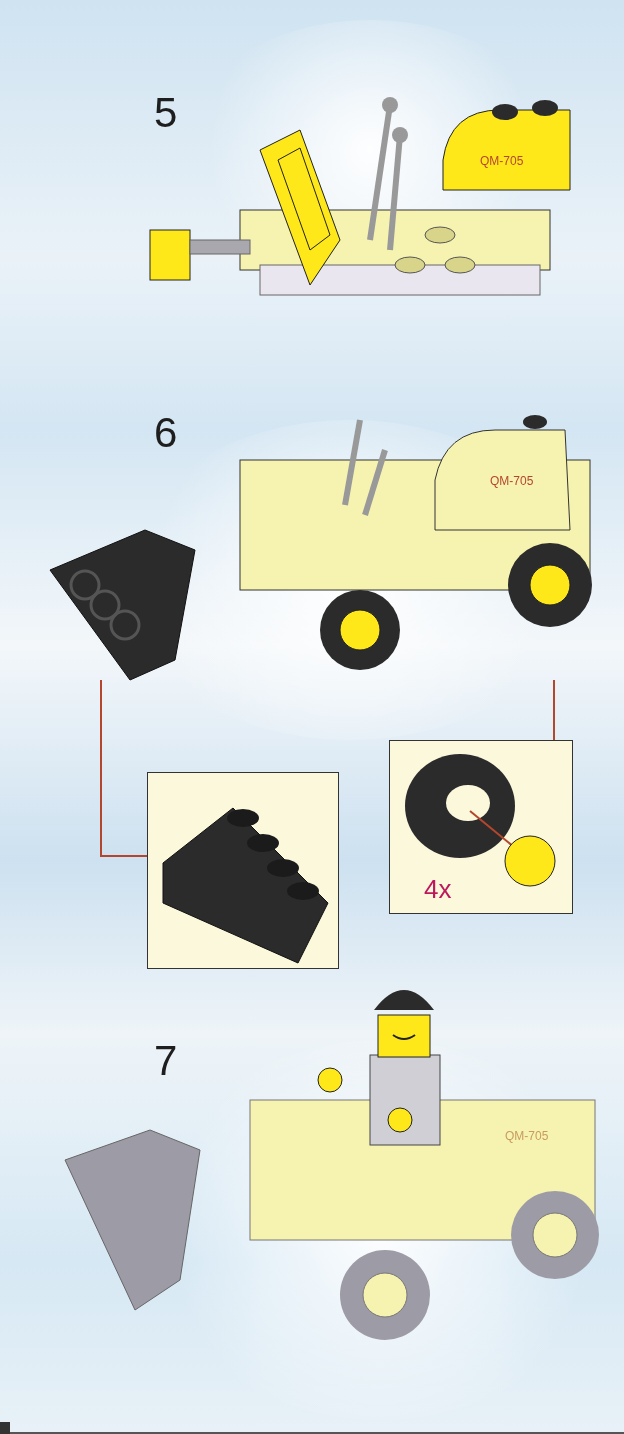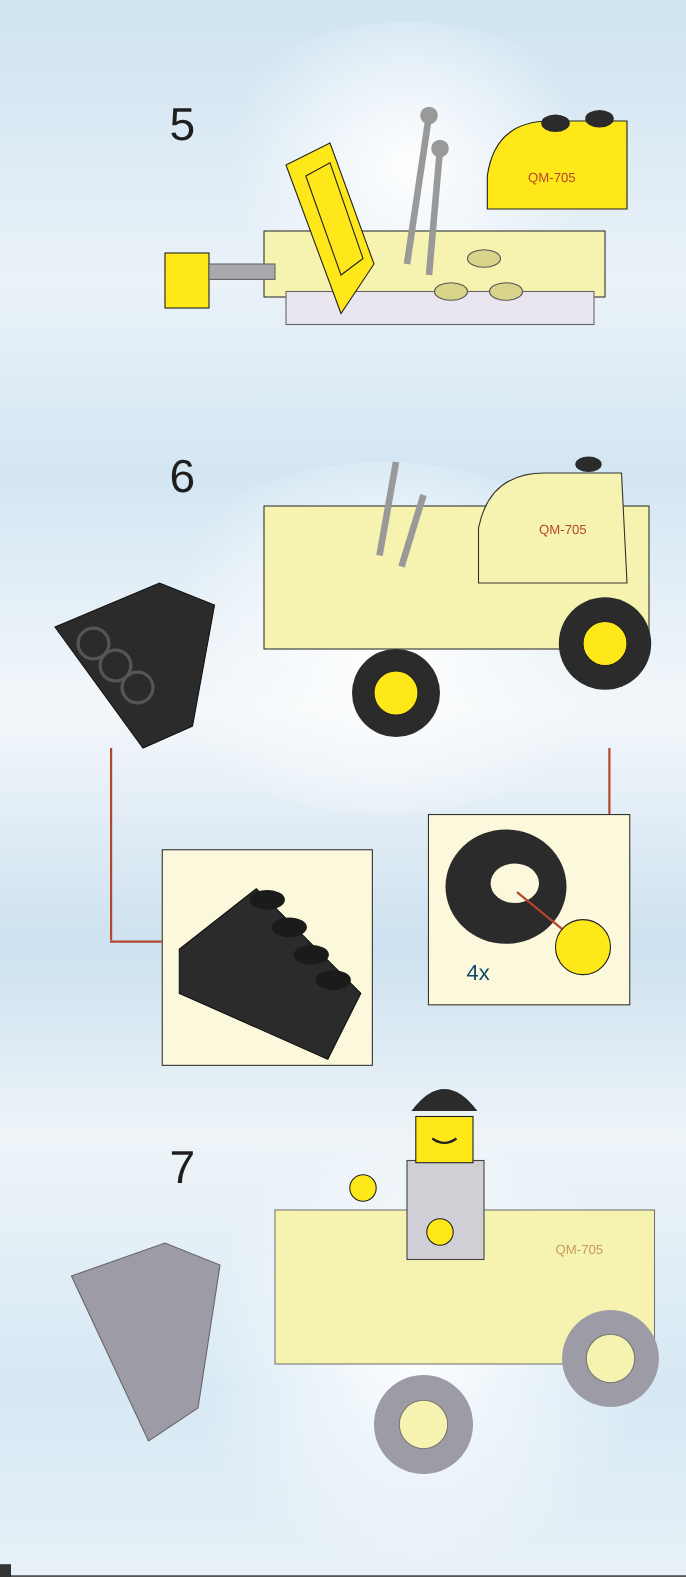--- a/index.html
+++ b/index.html
@@ -5,21 +5,21 @@
   html,body{margin:0;padding:0;}
   body{width:624px;height:1434px;position:relative;overflow:hidden;
     font-family:"Liberation Sans",sans-serif;
     background:linear-gradient(180deg,#cfe3f1 0%,#eaf2f8 18%,#d4e6f3 30%,#f3f7fa 45%,#cde1f0 60%,#eef4f8 72%,#d6e8f4 88%,#e8f1f7 100%);}
   .page{position:absolute;inset:0;}
   .glow{position:absolute;border-radius:50%;background:radial-gradient(circle,rgba(255,255,255,.95) 0%,rgba(255,255,255,0) 70%);}
   .step-num{position:absolute;font-size:42px;color:#1e1e1e;line-height:1;}
   .model{position:absolute;}
   .box{position:absolute;background:#fbf8dc;border:1.5px solid #333;}
   .arrow-line{position:absolute;background:#b5462e;}
-  .qty{position:absolute;font-size:20px;color:#0c4a6e;}
+  .qty{position:absolute;font-size:26px;color:#be185d;}
   .bottom-bar{position:absolute;left:0;right:0;bottom:0;height:2px;background:#555;}
   .corner{position:absolute;left:0;bottom:0;width:10px;height:12px;background:#333;}
 </style>
 </head>
 <body>
 
 <div class="page">
   <div class="glow" style="left:180px;top:20px;width:380px;height:260px;"></div>
   <div class="glow" style="left:120px;top:420px;width:460px;height:320px;"></div>
   <div class="glow" style="left:150px;top:1040px;width:460px;height:380px;"></div>

